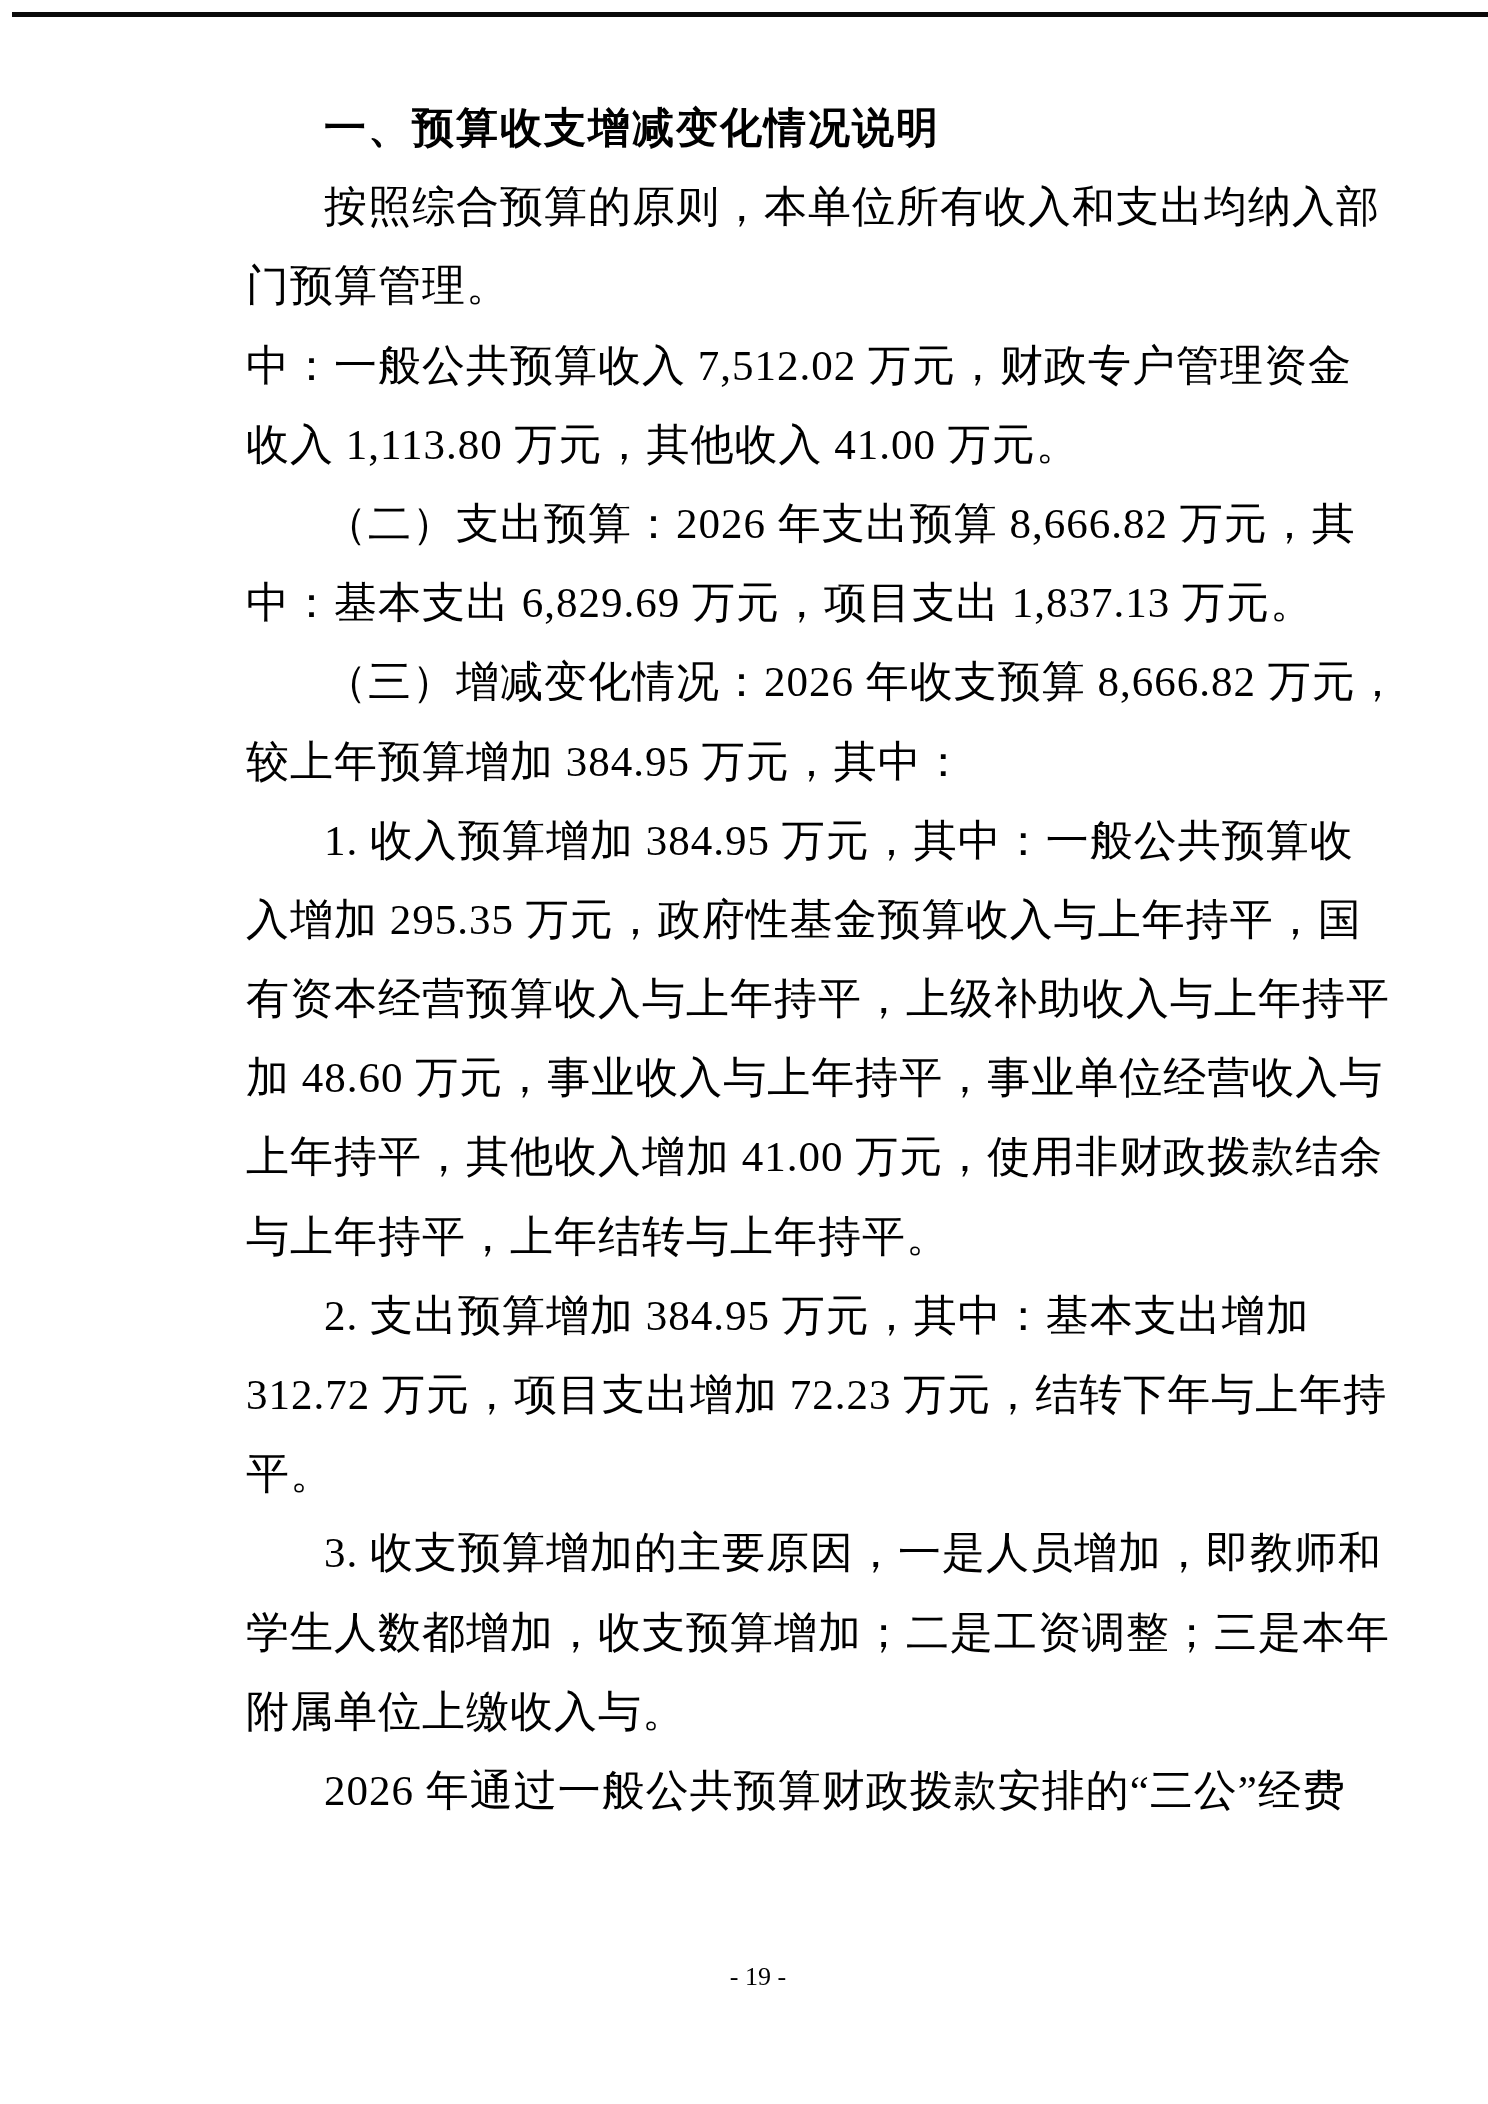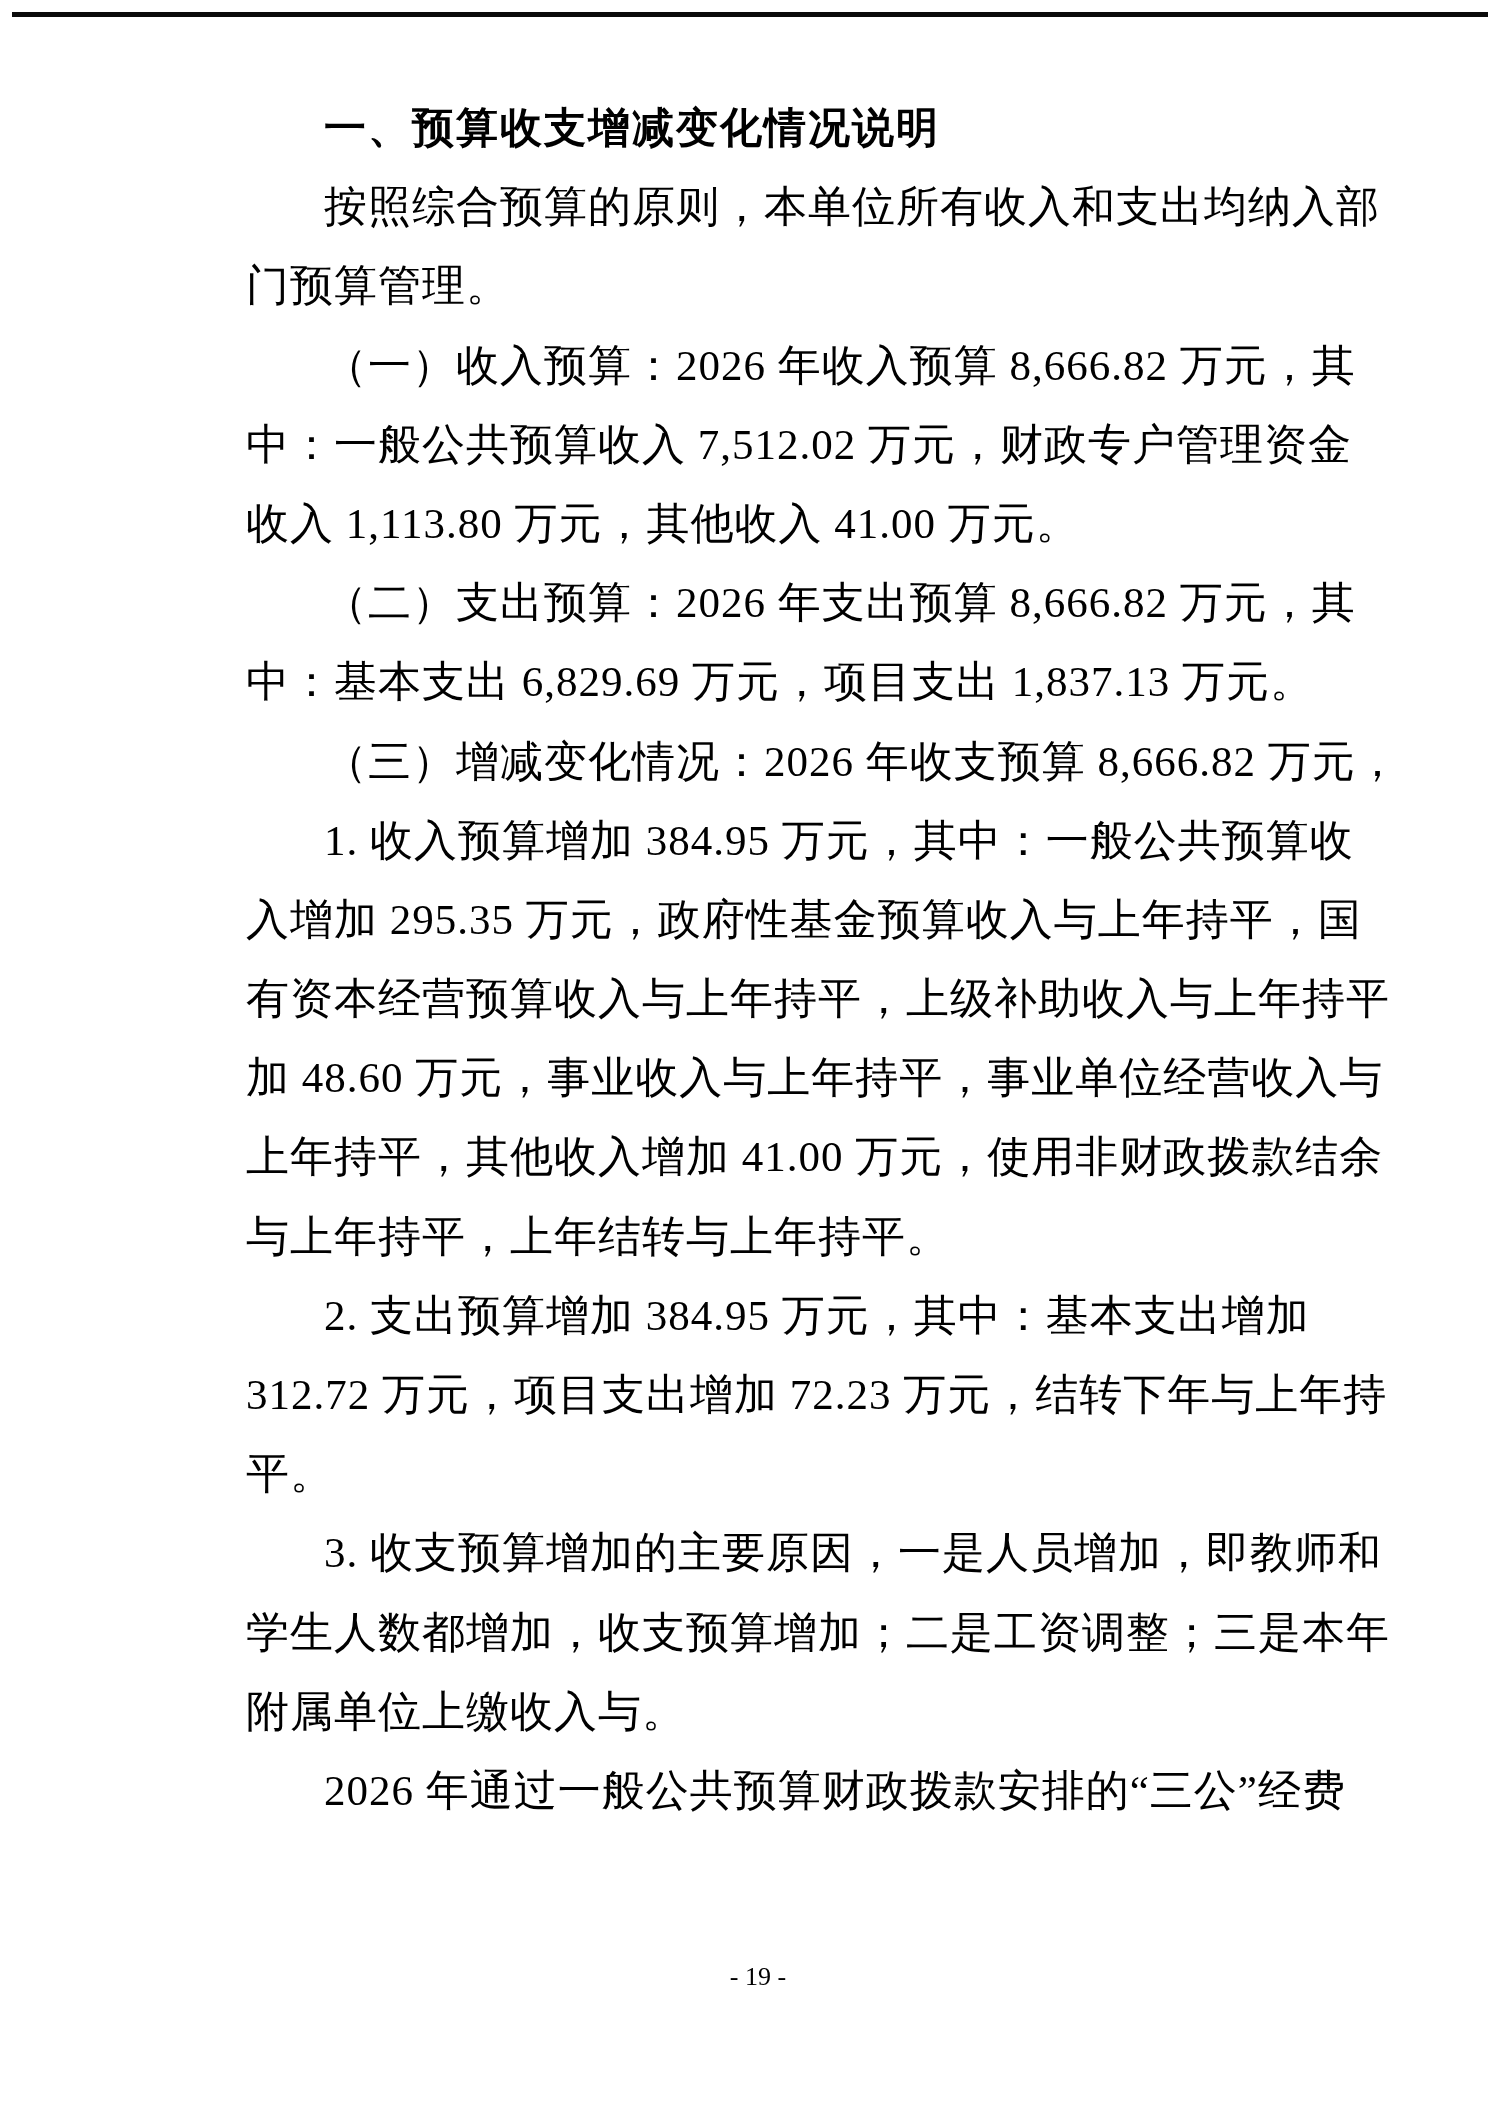--- a/index.html
+++ b/index.html
@@ -53,26 +53,26 @@
 </head>
 <body>
 
 <div class="top-bar"></div>
 <div class="right-edge"></div>
 
 <div class="doc-body">
     <div class="line heading indent">一、预算收支增减变化情况说明</div>
     <div class="line body indent">按照综合预算的原则，本单位所有收入和支出均纳入部</div>
     <div class="line body">门预算管理。</div>
-    <div class="line body indent">（一）收入预算：2026 年收入预算 8,666.82 万元，其</div>
     <div class="line body">中：一般公共预算收入 7,512.02 万元，财政专户管理资金</div>
     <div class="line body">收入 1,113.80 万元，其他收入 41.00 万元。</div>
     <div class="line body indent">（二）支出预算：2026 年支出预算 8,666.82 万元，其</div>
     <div class="line body">中：基本支出 6,829.69 万元，项目支出 1,837.13 万元。</div>
     <div class="line body indent">（三）增减变化情况：2026 年收支预算 8,666.82 万元，</div>
+    <div class="line body">较上年预算增加 384.95 万元，其中：</div>
     <div class="line body indent">1. 收入预算增加 384.95 万元，其中：一般公共预算收</div>
     <div class="line body">入增加 295.35 万元，政府性基金预算收入与上年持平，国</div>
     <div class="line body">有资本经营预算收入与上年持平，上级补助收入与上年持平</div>
     <div class="line body">加 48.60 万元，事业收入与上年持平，事业单位经营收入与</div>
     <div class="line body">上年持平，其他收入增加 41.00 万元，使用非财政拨款结余</div>
     <div class="line body">与上年持平，上年结转与上年持平。</div>
     <div class="line body indent">2. 支出预算增加 384.95 万元，其中：基本支出增加</div>
     <div class="line body">312.72 万元，项目支出增加 72.23 万元，结转下年与上年持</div>
     <div class="line body">平。</div>
     <div class="line body indent">3. 收支预算增加的主要原因，一是人员增加，即教师和</div>

